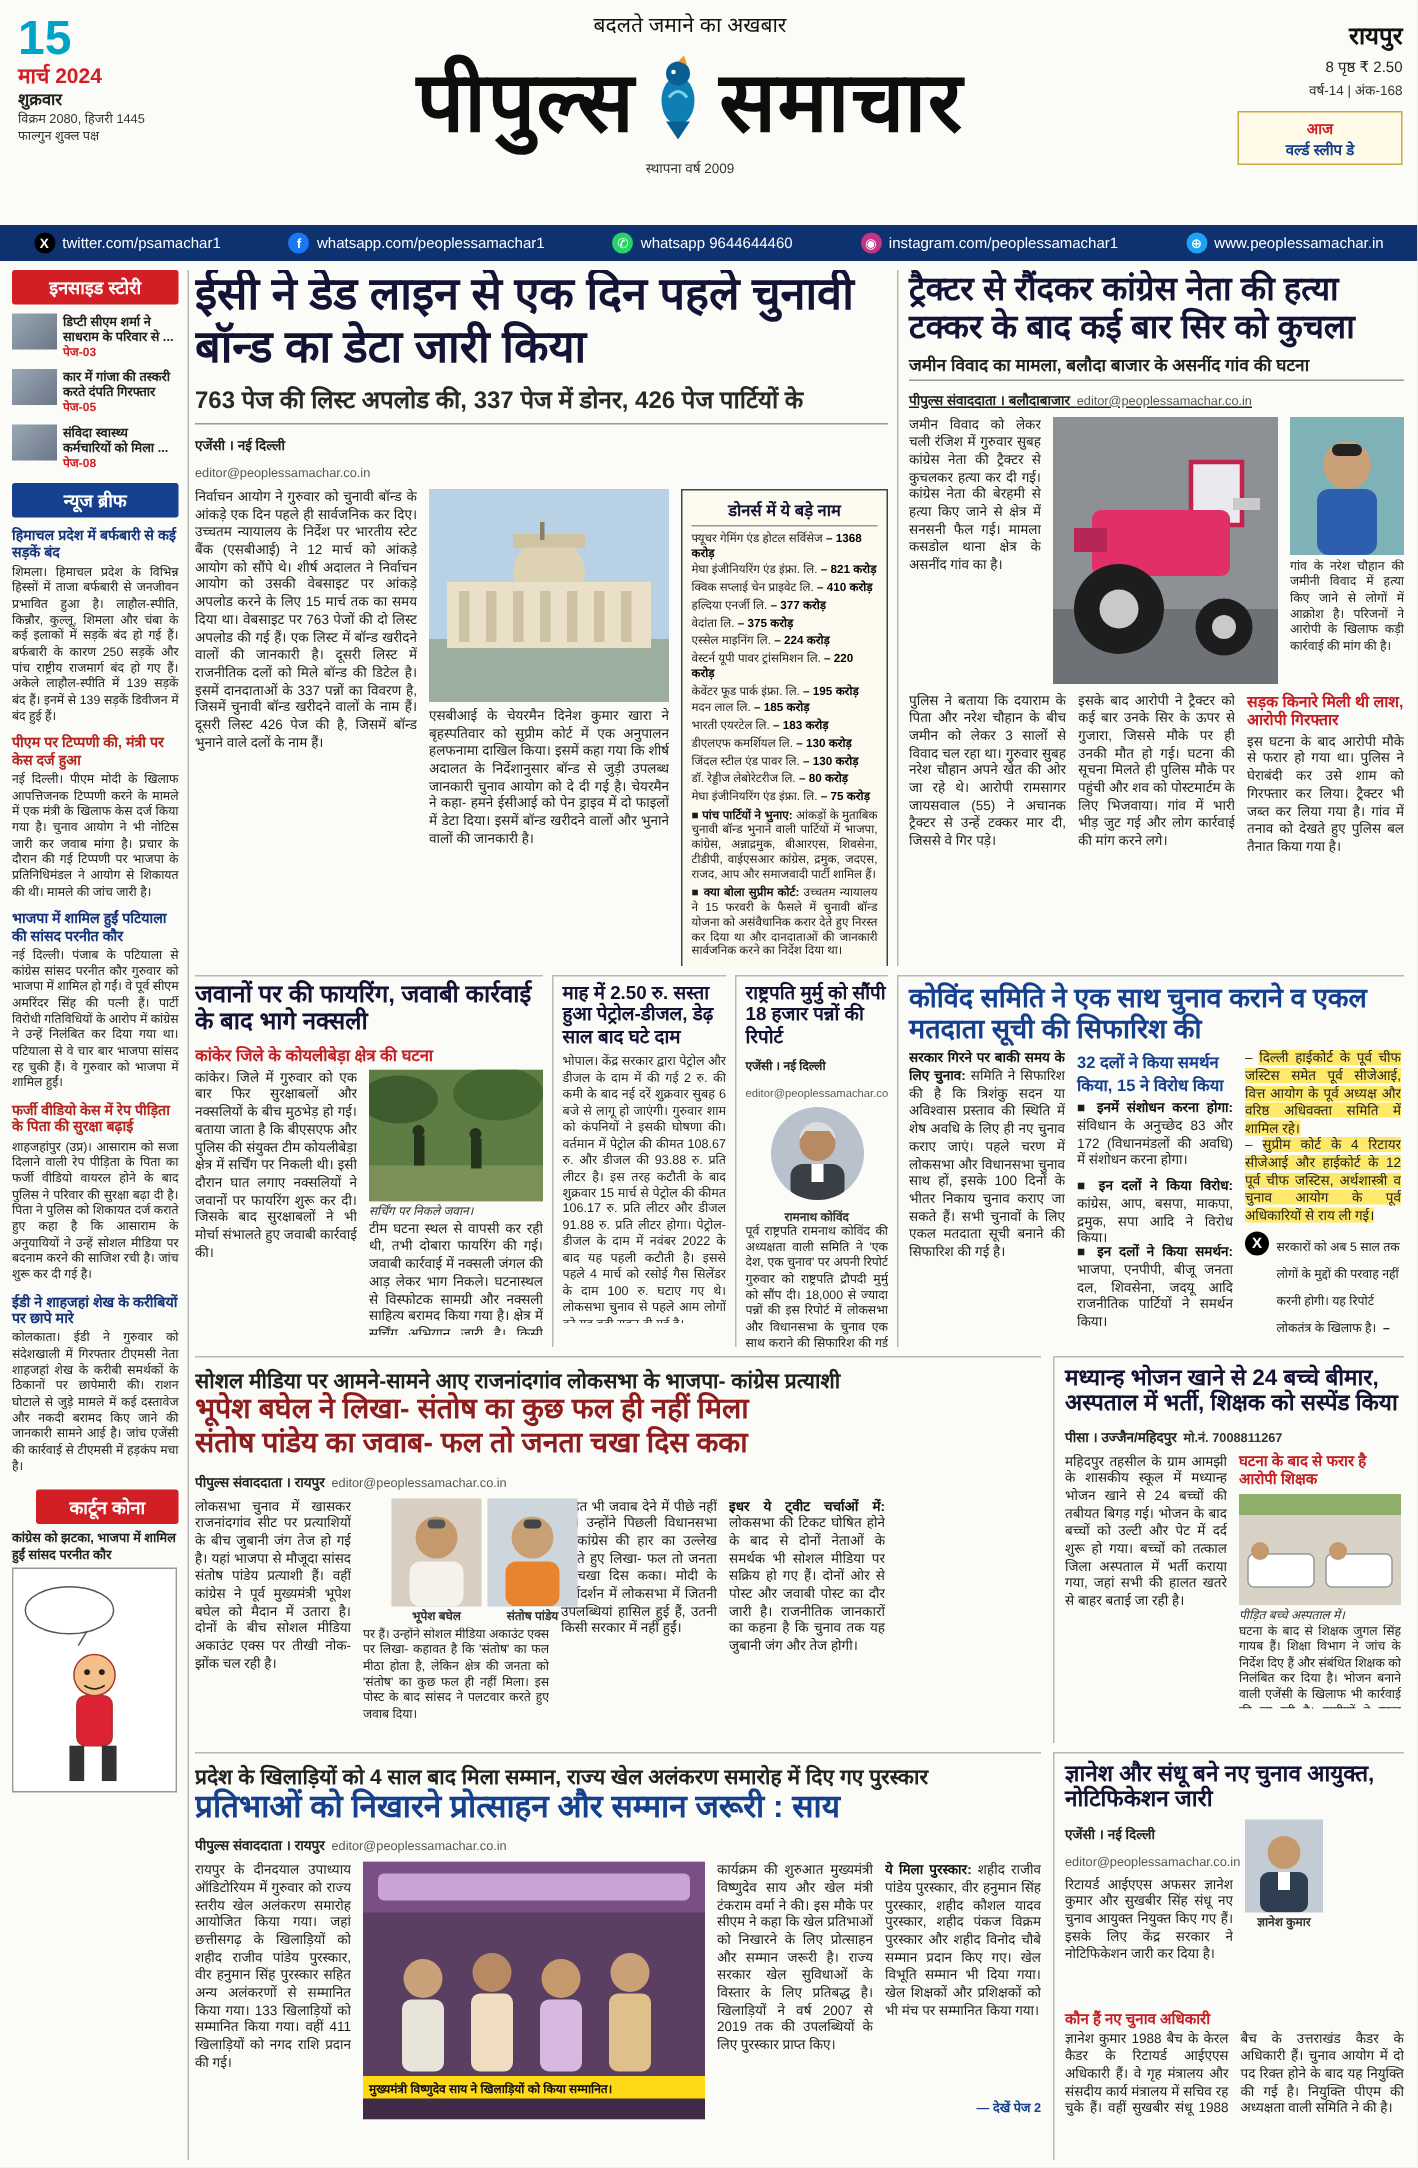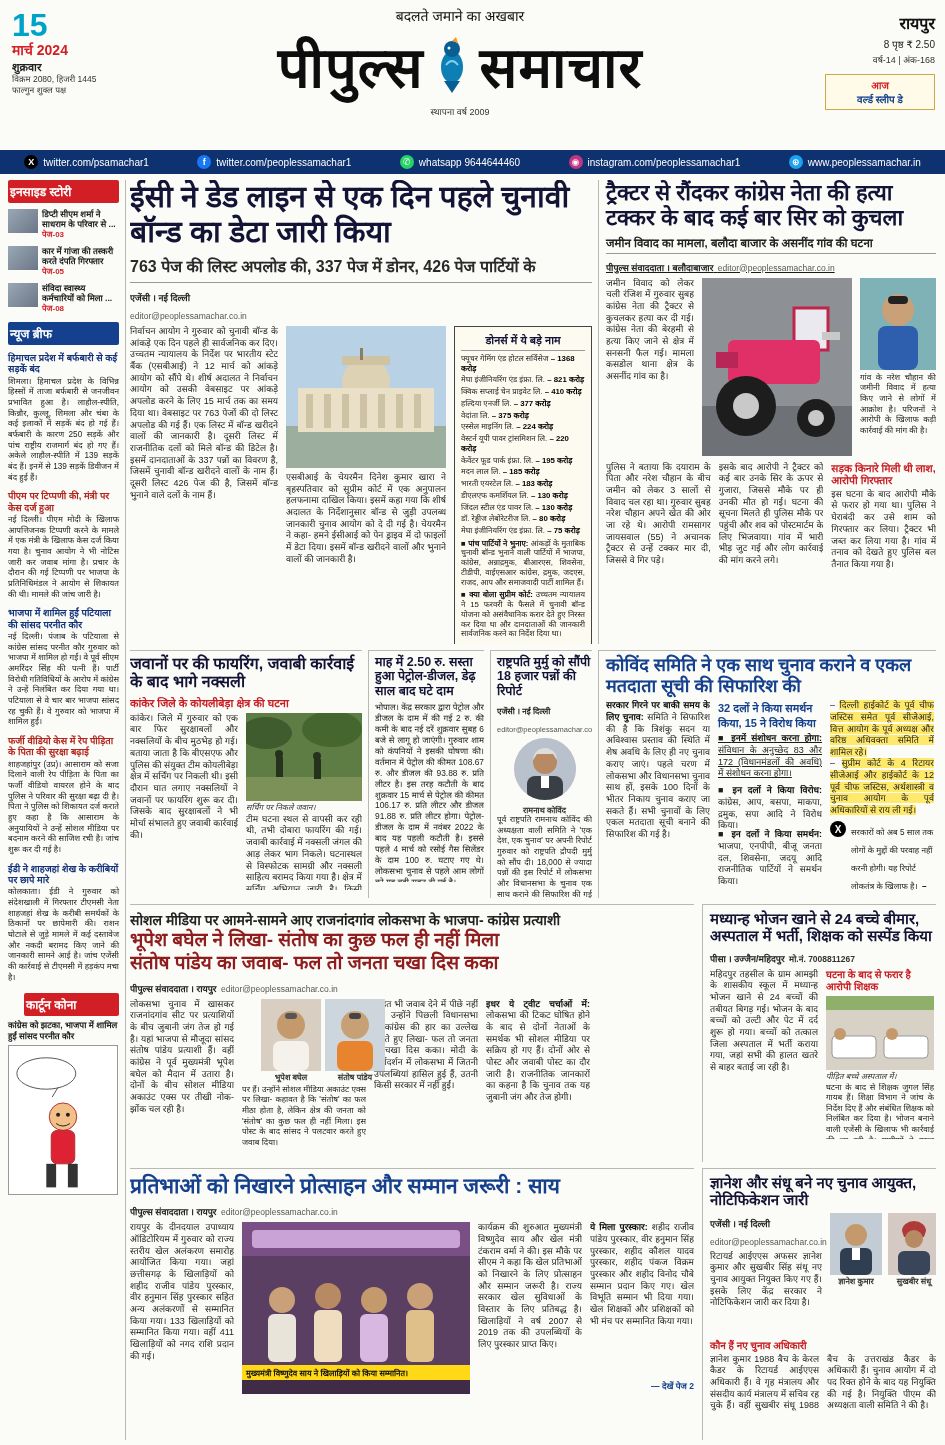--- a/index.html
+++ b/index.html
@@ -45,21 +45,21 @@
   .cap { font-size:8px; color:#333; font-style:italic; }
   .bl { border-left:1px solid #b9b9b4; }
   .bt { border-top:1px solid #b9b9b4; }
   .ph { position:relative; background:#cfcfc9; overflow:hidden; }
   .ph svg { display:block; width:100%; height:100%; }
   .lead-in { font-weight:800; color:#111; }
   .hi-y { background:#ffe96b; }
 
   
   .sidebar { position:absolute; left:8px; top:180px; width:118px; height:1260px; border-right:1px solid #b9b9b4; padding-right:6px; }
-  .side-hd { color:#fff; font-size:12px; font-weight:800; padding:3px 2px; border-radius:2px; }
+  .side-hd { color:#fff; font-size:12px; font-weight:800; text-align:center; padding:3px 2px; border-radius:2px; }
   .side-hd.red { background:#d21f26; } .side-hd.blue { background:#14408e; }
   .inside-item { display:flex; gap:4px; margin-top:6px; align-items:flex-start; }
   .inside-thumb { width:30px; height:24px; background:linear-gradient(135deg,#9aa7b5,#6b7786); flex:none; }
   .inside-txt { font-size:8.5px; font-weight:700; line-height:1.2; color:#222; }
   .inside-page { color:#d21f26; font-weight:800; font-size:8px; }
   .brief { margin-top:7px; }
   .brief h4 { font-size:9.5px; line-height:1.2; margin-bottom:2px; }
   .brief h4.c1 { color:#14337a; } .brief h4.c2 { color:#b3261e; }
   .brief p { font-size:8.2px; line-height:1.3; text-align:justify; color:#222; }
   .cartoon-cap { font-size:8.5px; font-weight:700; color:#222; margin-top:4px; line-height:1.2; }
@@ -159,21 +159,21 @@
     </div>
   </header>
 
   <nav class="social">
     <span class="soc-item">
         <span class="sico tw">X</span>
         <span>twitter.com/psamachar1</span>
       </span>
     <span class="soc-item">
         <span class="sico fb">f</span>
-        <span>twitter.com/peoplessamachar1</span>
+        <span>whatsapp.com/peoplessamachar1</span>
       </span>
     <span class="soc-item">
         <span class="sico wa">✆</span>
         <span>whatsapp 9644644460</span>
       </span>
     <span class="soc-item">
         <span class="sico ig">◉</span>
         <span>instagram.com/peoplessamachar1</span>
       </span>
     <span class="soc-item">
@@ -387,21 +387,21 @@
   </section>
 
   <section class="sec kovind bl bt">
     <h2 class="hl">कोविंद समिति ने एक साथ चुनाव कराने व एकल मतदाता सूची की सिफारिश की</h2>
     <div class="cols" style="margin-top:4px;">
       <div style="width:104px;">
         <div class="body" style="height:188px;"><span class="lead-in">सरकार गिरने पर बाकी समय के लिए चुनाव:</span> <span>समिति ने सिफारिश की है कि त्रिशंकु सदन या अविश्वास प्रस्ताव की स्थिति में शेष अवधि के लिए ही नए चुनाव कराए जाएं। पहले चरण में लोकसभा और विधानसभा चुनाव साथ हों, इसके 100 दिनों के भीतर निकाय चुनाव कराए जा सकते हैं। सभी चुनावों के लिए एकल मतदाता सूची बनाने की सिफारिश की गई है।</span></div>
       </div>
       <div style="width:104px;">
         <div class="sub">32 दलों ने किया समर्थन किया, 15 ने विरोध किया</div>
-        <div class="body" style="height:52px;text-decoration:underline;">■ <span class="lead-in">इनमें संशोधन करना होगा:</span> <span>संविधान के अनुच्छेद 83 और 172 (विधानमंडलों की अवधि) में संशोधन करना होगा।</span></div>
+        <div class="body" style="height:52px;">■ <span class="lead-in">इनमें संशोधन करना होगा:</span> <span>संविधान के अनुच्छेद 83 और 172 (विधानमंडलों की अवधि) में संशोधन करना होगा।</span></div>
         <div class="body" style="height:44px;">■ <span class="lead-in">इन दलों ने किया विरोध:</span> <span>कांग्रेस, आप, बसपा, माकपा, द्रमुक, सपा आदि ने विरोध किया।</span></div>
         <div class="body" style="height:56px;">■ <span class="lead-in">इन दलों ने किया समर्थन:</span> <span>भाजपा, एनपीपी, बीजू जनता दल, शिवसेना, जदयू आदि राजनीतिक पार्टियों ने समर्थन किया।</span></div>
       </div>
       <div style="width:104px;">
         <div class="body" style="height:58px;">– <span class="hi-y">दिल्ली हाईकोर्ट के पूर्व चीफ जस्टिस समेत पूर्व सीजेआई, वित्त आयोग के पूर्व अध्यक्ष और वरिष्ठ अधिवक्ता समिति में शामिल रहे।</span></div>
         <div class="body" style="height:58px;">– <span class="hi-y">सुप्रीम कोर्ट के 4 रिटायर सीजेआई और हाईकोर्ट के 12 पूर्व चीफ जस्टिस, अर्थशास्त्री व चुनाव आयोग के पूर्व अधिकारियों से राय ली गई।</span></div>
         <div class="xquote">
           <span class="xlogo">X</span>
           <span>
             <span class="quote-txt">सरकारों को अब 5 साल तक लोगों के मुद्दों की परवाह नहीं करनी होगी। यह रिपोर्ट लोकतंत्र के खिलाफ है।</span>
@@ -476,20 +476,21 @@
               <rect x="0" y="0" width="108" height="14" fill="#8fb06a"></rect>
             </svg>
         </div>
         <div class="cap">पीड़ित बच्चे अस्पताल में।</div>
         <div class="body" style="height:56px; margin-top:2px; font-size:8.2px;">घटना के बाद से शिक्षक जुगल सिंह गायब हैं। शिक्षा विभाग ने जांच के निर्देश दिए हैं और संबंधित शिक्षक को निलंबित कर दिया है। भोजन बनाने वाली एजेंसी के खिलाफ भी कार्रवाई की जा रही है। ग्रामीणों ने स्कूल प्रबंधन पर लापरवाही का आरोप लगाया है।</div>
       </div>
     </div>
   </section>
 
   <section class="sec sports bt">
+    <div class="kicker">प्रदेश के खिलाड़ियों को 4 साल बाद मिला सम्मान, राज्य खेल अलंकरण समारोह में दिए गए पुरस्कार</div>
     <h2 class="hl">प्रतिभाओं को निखारने प्रोत्साहन और सम्मान जरूरी : साय</h2>
     <div style="margin:3px 0;">
       <span class="byline">पीपुल्स संवाददाता । रायपुर</span>
       <span class="email">editor@peoplessamachar.co.in</span>
     </div>
     <div class="cols">
       <div class="body" style="width:104px; height:172px;">रायपुर के दीनदयाल उपाध्याय ऑडिटोरियम में गुरुवार को राज्य स्तरीय खेल अलंकरण समारोह आयोजित किया गया। जहां छत्तीसगढ़ के खिलाड़ियों को शहीद राजीव पांडेय पुरस्कार, वीर हनुमान सिंह पुरस्कार सहित अन्य अलंकरणों से सम्मानित किया गया। 133 खिलाड़ियों को सम्मानित किया गया। वहीं 411 खिलाड़ियों को नगद राशि प्रदान की गई।</div>
       <div class="ph" style="width:228px; height:172px; flex:none;">
         <svg viewBox="0 0 228 172">
             <rect width="228" height="172" fill="#5a3f63"></rect>
@@ -530,30 +531,19 @@
           <div class="ph" style="width:52px; height:62px;">
             <svg viewBox="0 0 52 62">
                 <rect width="52" height="62" fill="#c3ccd4"></rect>
                 <circle cx="26" cy="22" r="11" fill="#c49a6c"></circle>
                 <rect x="10" y="35" width="32" height="27" rx="6" fill="#2f3e50"></rect>
                 <rect x="22" y="35" width="8" height="12" fill="#fff"></rect>
               </svg>
           </div>
           <span class="cap">ज्ञानेश कुमार</span>
         </div>
-        <div class="port">
-          <div class="ph" style="width:52px; height:62px;">
-            <svg viewBox="0 0 52 62">
-                <rect width="52" height="62" fill="#d4c9c3"></rect>
-                <path d="M14 18 a12 10 0 0 1 24 0 l-2 6 h-20 z" fill="#b03a3a"></path>
-                <circle cx="26" cy="26" r="9" fill="#b78a63"></circle>
-                <rect x="10" y="38" width="32" height="24" rx="6" fill="#39465a"></rect>
-              </svg>
-          </div>
-          <span class="cap">सुखबीर संधू</span>
-        </div>
       </div>
     </div>
     <div class="red-lead">कौन हैं नए चुनाव अधिकारी</div>
     <div class="body" style="height:118px; column-count:2; column-gap:8px;">ज्ञानेश कुमार 1988 बैच के केरल कैडर के रिटायर्ड आईएएस अधिकारी हैं। वे गृह मंत्रालय और संसदीय कार्य मंत्रालय में सचिव रह चुके हैं। वहीं सुखबीर संधू 1988 बैच के उत्तराखंड कैडर के अधिकारी हैं। चुनाव आयोग में दो पद रिक्त होने के बाद यह नियुक्ति की गई है। नियुक्ति पीएम की अध्यक्षता वाली समिति ने की है।</div>
   </section>
 
 </div>
 
 </body></html>

